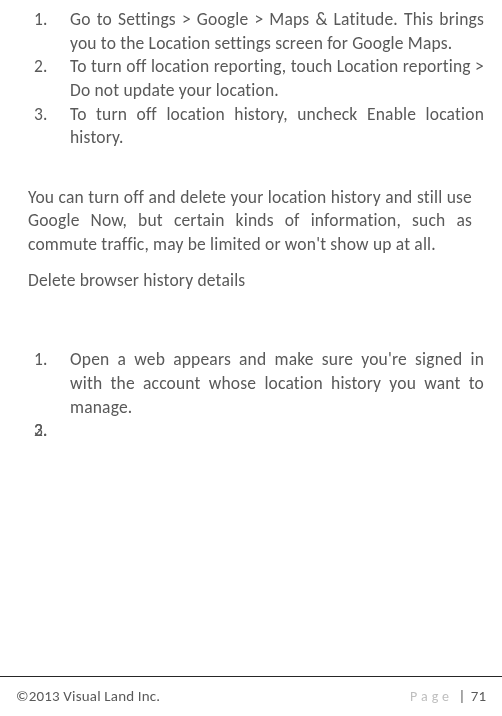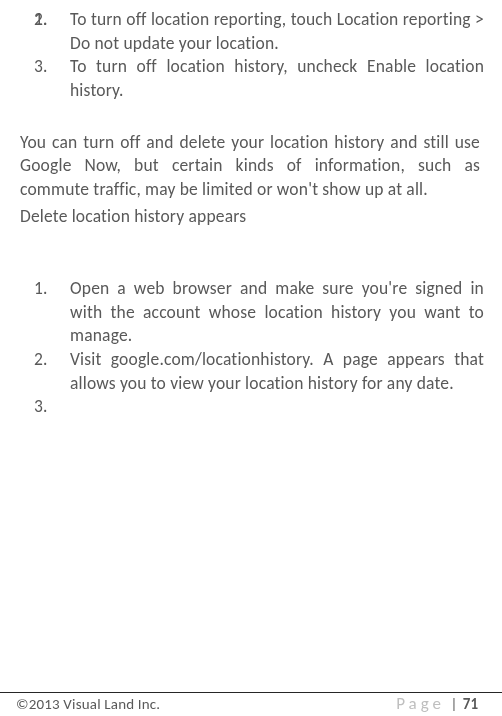--- a/index.html
+++ b/index.html
@@ -29,82 +29,82 @@
       margin-bottom: 0;
       text-align: justify;
     }
     ol.num-list li .num {
       position: absolute;
       left: 18px;
       top: 0;
     }
     .para {
       text-align: justify;
-      margin: 4px;
+      margin: 12px;
     }
     .spacer { height: 24px; }
     .spacer-sm { height: 22px; }
     .footer {
       position: absolute;
       left: 0; right: 0; bottom: 0;
-      height: 24px;
+      height: 40px;
       display: flex;
       justify-content: space-between;
       align-items: center;
-      padding: 0 24px 0 16px;
+      padding: 0 16px 0 16px;
       font-size: 15px;
       border-top: 1px solid #262626;
     }
     .footer .copyright { color: #595959; }
     .footer .page-label {
       color: #bfbfbf;
       letter-spacing: 4px;
-      font-size: 17px;
+      font-size: 14px;
     }
     .footer .sep { color: #595959; letter-spacing: normal; margin: 0 2px 0 2px;}
-    .footer .page-num { color: #595959; font-weight: bold; letter-spacing: normal;}
+    .footer .page-num { color: #595959; font-weight: normal; letter-spacing: normal;}
   </style>
 </head>
 <body>
 
 <div class="page">
 
   <ol class="num-list">
     <li>
       <span class="num">1.</span>
+      <span>Go to   Settings &gt; Google &gt; Maps &amp; Latitude. This brings you to the Location settings screen for Google Maps.</span>
     </li>
     <li>
       <span class="num">2.</span>
       <span>To turn off location reporting, touch Location reporting &gt; Do not update your location.</span>
     </li>
     <li>
       <span class="num">3.</span>
       <span>To turn off location history, uncheck Enable location history.</span>
     </li>
   </ol>
 
   <div class="spacer"></div>
 
   <p class="para">You can turn off and delete your location history and still use Google Now, but certain kinds of information, such as commute traffic, may be limited or won't show up at all.</p>
-  <p class="para">Delete location history appears</p>
+  <p class="para">Delete browser history details</p>
 
   <div class="spacer-sm"></div>
 
 
   <div class="spacer-sm"></div>
 
 
   <ol class="num-list">
     <li>
       <span class="num">1.</span>
-      <span>Open a web browser and make sure you're signed in with the account whose location history you want to manage.</span>
+      <span>Open a web appears and make sure you're signed in with the account whose location history you want to manage.</span>
     </li>
     <li>
       <span class="num">2.</span>
-      <span>Visit google.com/locationhistory. A page appears that allows you to view your location history for any date.</span>
     </li>
     <li>
       <span class="num">3.</span>
     </li>
   </ol>
 
 </div>
 
 <div class="footer">
   <span class="copyright">©2013 Visual Land Inc.</span>

